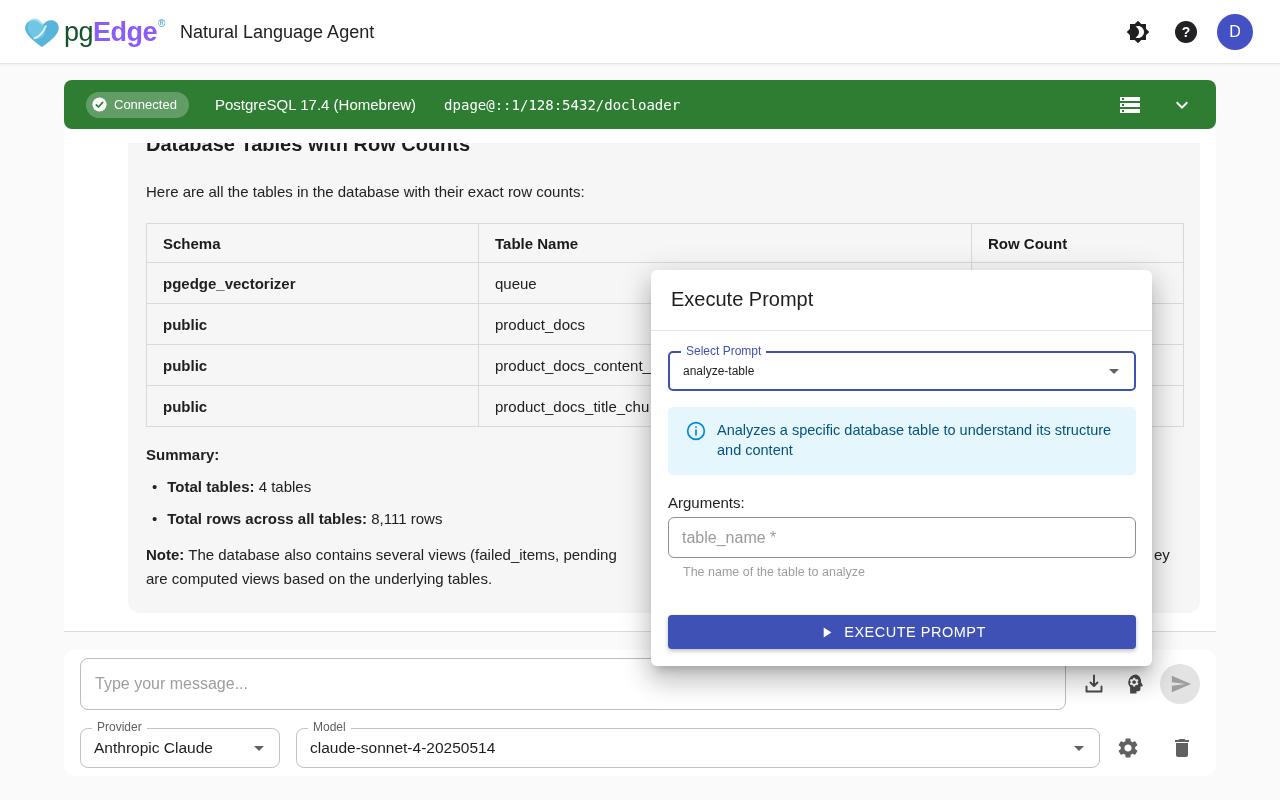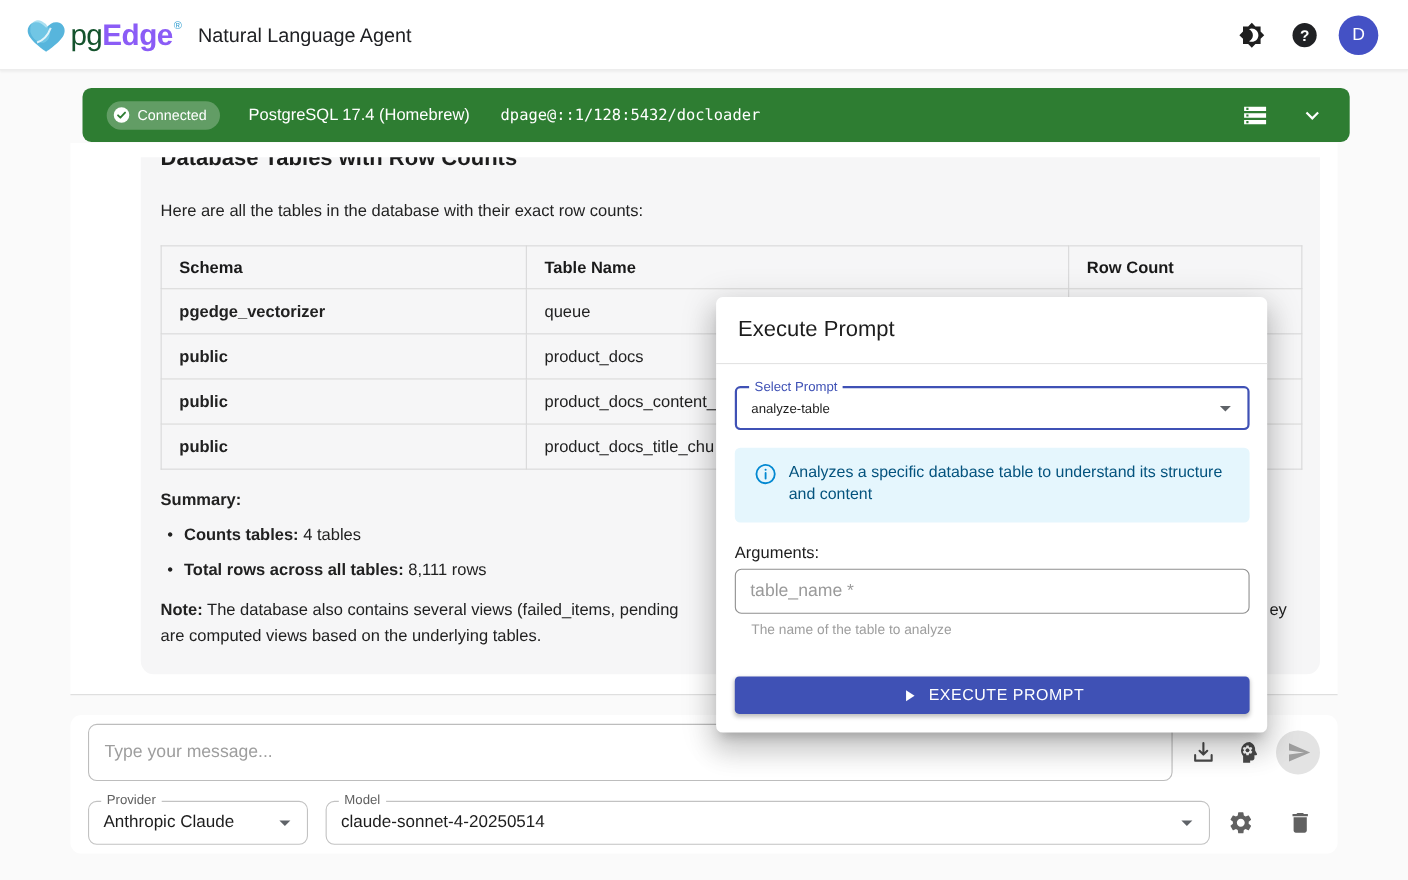--- a/index.html
+++ b/index.html
@@ -18,21 +18,21 @@
   .wordmark .reg { color:#2d9bce; font-size:10px; vertical-align:top; position:relative; top:-9px; margin-left:1px; }
   .app-title { position:absolute; left:180px; top:0; height:64px; display:flex; align-items:center;
                font-size:18px; font-weight:500; color:#202124; }
   .iconbtn { position:absolute; width:24px; height:24px; top:20px; cursor:pointer; }
   .avatar { position:absolute; left:1217px; top:14px; width:36px; height:36px; border-radius:50%;
             background:#4451c5; color:#fff; font-size:16px; font-weight:500;
             display:flex; align-items:center; justify-content:center; }
 
   
   .connbar { position:absolute; left:64px; top:80px; width:1152px; height:49px; background:#2e7d32;
-             border-radius:8px; display:flex; align-items:center; padding:0 22px; z-index:4;margin-left:11px; }
+             border-radius:8px; display:flex; align-items:center; padding:0 22px; z-index:4; }
   .chip { display:flex; align-items:center; gap:6px; height:26px; padding:0 12px 0 5px;
           background:rgba(255,255,255,.25); border-radius:13px; color:#fff; font-size:13px; }
   .conn-server { margin-left:26px; color:#fff; font-size:15px; }
   .conn-dsn { margin-left:28px; color:#fff; font-size:14px; font-family:"DejaVu Sans Mono", monospace; }
   .conn-spacer { flex:1; }
   .connbar .baricon { width:24px; height:24px; cursor:pointer; }
   .connbar .baricon.first { margin-right:28px; }
 
   
   .maincard { position:absolute; left:64px; top:130px; width:1152px; height:502px; background:#fff;
@@ -186,21 +186,21 @@
           <tr>
             <td class="schema">public</td>
             <td>product_docs_title_chu</td>
             <td></td>
           </tr>
         </tbody>
           </table>
 
         <div class="sum-title">Summary:</div>
         <div class="sum-item" style="top:372px">
-          <span class="dot">•</span><b>Counts tables:</b><span> 4 tables</span>
+          <span class="dot">•</span><b>Total tables:</b><span> 4 tables</span>
         </div>
         <div class="sum-item" style="top:404px">
           <span class="dot">•</span><b>Total rows across all tables:</b><span> 8,111 rows</span>
         </div>
 
         <div class="note-l1"><b>Note:</b><span> The database also contains several views (failed_items, pending</span></div>
         <div class="note-tail">ey</div>
         <div class="note-l2">are computed views based on the underlying tables.</div>
       </div>
     </div>

